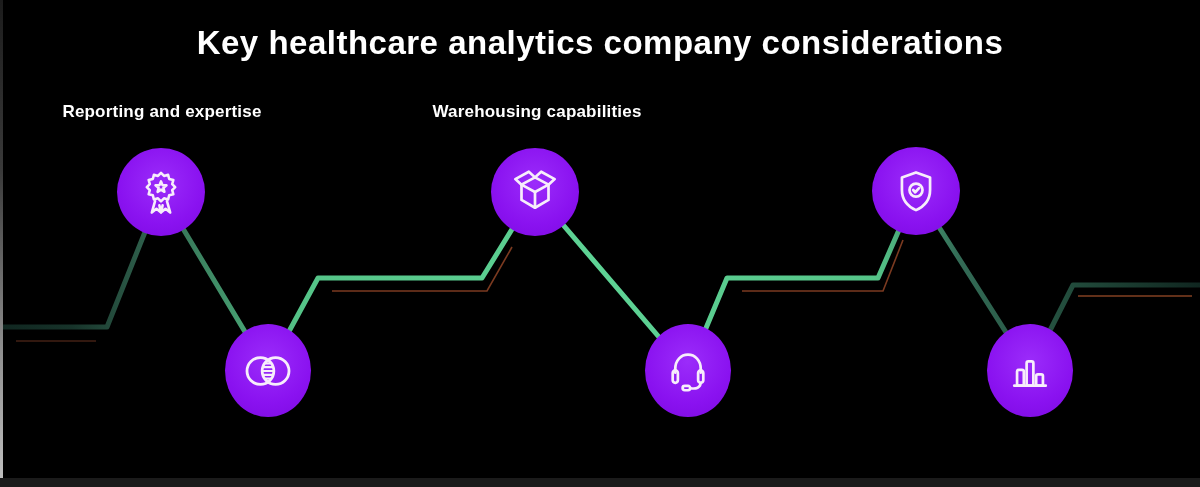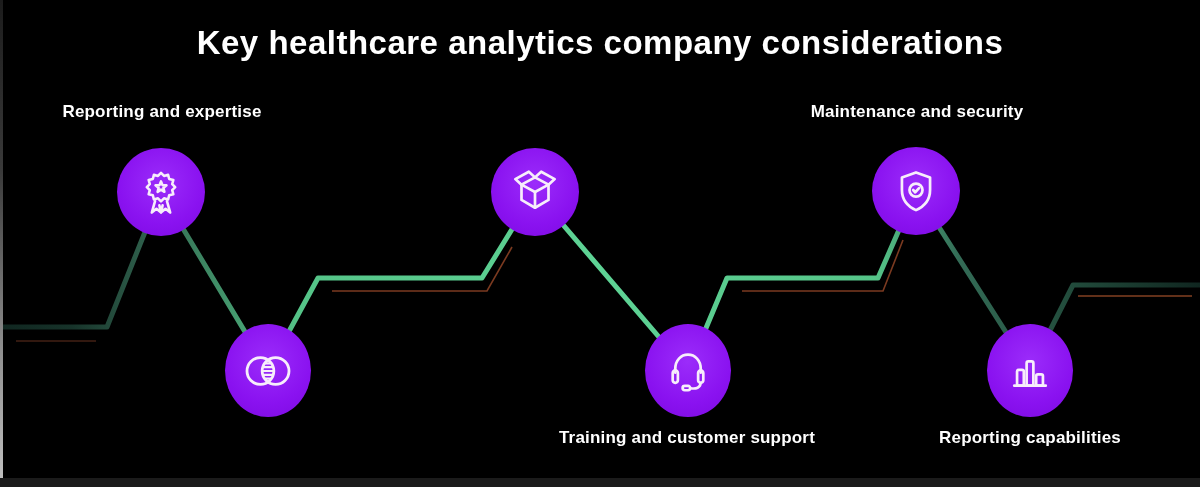--- a/index.html
+++ b/index.html
@@ -82,55 +82,53 @@
       <circle cx="-6.5" cy="0" r="11.5"></circle>
       <circle cx="6.5" cy="0" r="11.5"></circle>
       <line class="hatch" x1="-2.2" y1="-6.5" x2="2.2" y2="-6.5"></line>
       <line class="hatch" x1="-3.8" y1="-3.3" x2="3.8" y2="-3.3"></line>
       <line class="hatch" x1="-4.3" y1="0" x2="4.3" y2="0"></line>
       <line class="hatch" x1="-3.8" y1="3.3" x2="3.8" y2="3.3"></line>
       <line class="hatch" x1="-2.2" y1="6.5" x2="2.2" y2="6.5"></line>
     </svg>
   </div>
 
+  <div class="node-label" style="left:537px;top:102px;">Warehousing capabilities</div>
   <div class="node-circle top" style="left:491px;top:148px;">
     <svg class="icon-svg" width="54" height="54" viewBox="-24 -24 48 48">
       <path d="M 0 -13 L 12 -6.5 L 0 0 L -12 -6.5 Z"></path>
       <path d="M -12 -6.5 L -17.5 -11.5 L -5.5 -18 L 0 -13"></path>
       <path d="M 12 -6.5 L 17.5 -11.5 L 5.5 -18 L 0 -13"></path>
       <path d="M -12 -6.5 L -12 7 L 0 14 L 12 7 L 12 -6.5"></path>
       <path d="M 0 0 L 0 14"></path>
     </svg>
   </div>
 
   <div class="node-circle bottom" style="left:645px;top:324px;">
     <svg class="icon-svg" width="54" height="54" viewBox="-24 -24 48 48">
       <path d="M -11.3 1.5 L -11.3 -2 C -11.3 -9.5 -6.3 -14.5 0 -14.5 C 6.3 -14.5 11.3 -9.5 11.3 -2 L 11.3 1.5"></path>
       <rect x="-13.6" y="-0.5" width="4.6" height="11" rx="2.2"></rect>
       <rect x="9" y="-0.5" width="4.6" height="11" rx="2.2"></rect>
       <path d="M 11.2 10.5 C 11.2 14.8 7 16.2 2.4 15.3"></path>
       <rect x="-4.8" y="13.3" width="6.8" height="3.8" rx="1.9"></rect>
     </svg>
   </div>
-  <div class="node-label" style="left:687px;top:428px;">Training and customer support</div>
 
-  <div class="node-label" style="left:917px;top:102px;">Maintenance and security</div>
   <div class="node-circle top" style="left:872px;top:147px;">
     <svg class="icon-svg" width="54" height="54" viewBox="-24 -24 48 48">
       <path d="M 0 -16.5 L 12.5 -12 L 12.5 -1 C 12.5 7.5 7.5 13.5 0 17 C -7.5 13.5 -12.5 7.5 -12.5 -1 L -12.5 -12 Z"></path>
       <circle cx="0" cy="-0.8" r="5.8"></circle>
       <path d="M -2.5 -0.9 L -0.7 1.1 L 2.7 -2.5"></path>
     </svg>
   </div>
 
   <div class="node-circle bottom" style="left:987px;top:324px;">
     <svg class="icon-svg" width="54" height="54" viewBox="-24 -24 48 48">
       <line x1="-14" y1="13" x2="14" y2="13"></line>
       <rect x="-11.5" y="-1" width="6" height="14" rx="1.5"></rect>
       <rect x="-3" y="-8.5" width="6" height="21.5" rx="1.5"></rect>
       <rect x="5.5" y="3" width="6" height="10" rx="1.5"></rect>
     </svg>
   </div>
-  <div class="node-label" style="left:1030px;top:428px;">Reporting capabilities</div>
 
   <div class="edge-left"></div>
   <div class="edge-bottom"></div>
 </div>
 
 </body></html>

